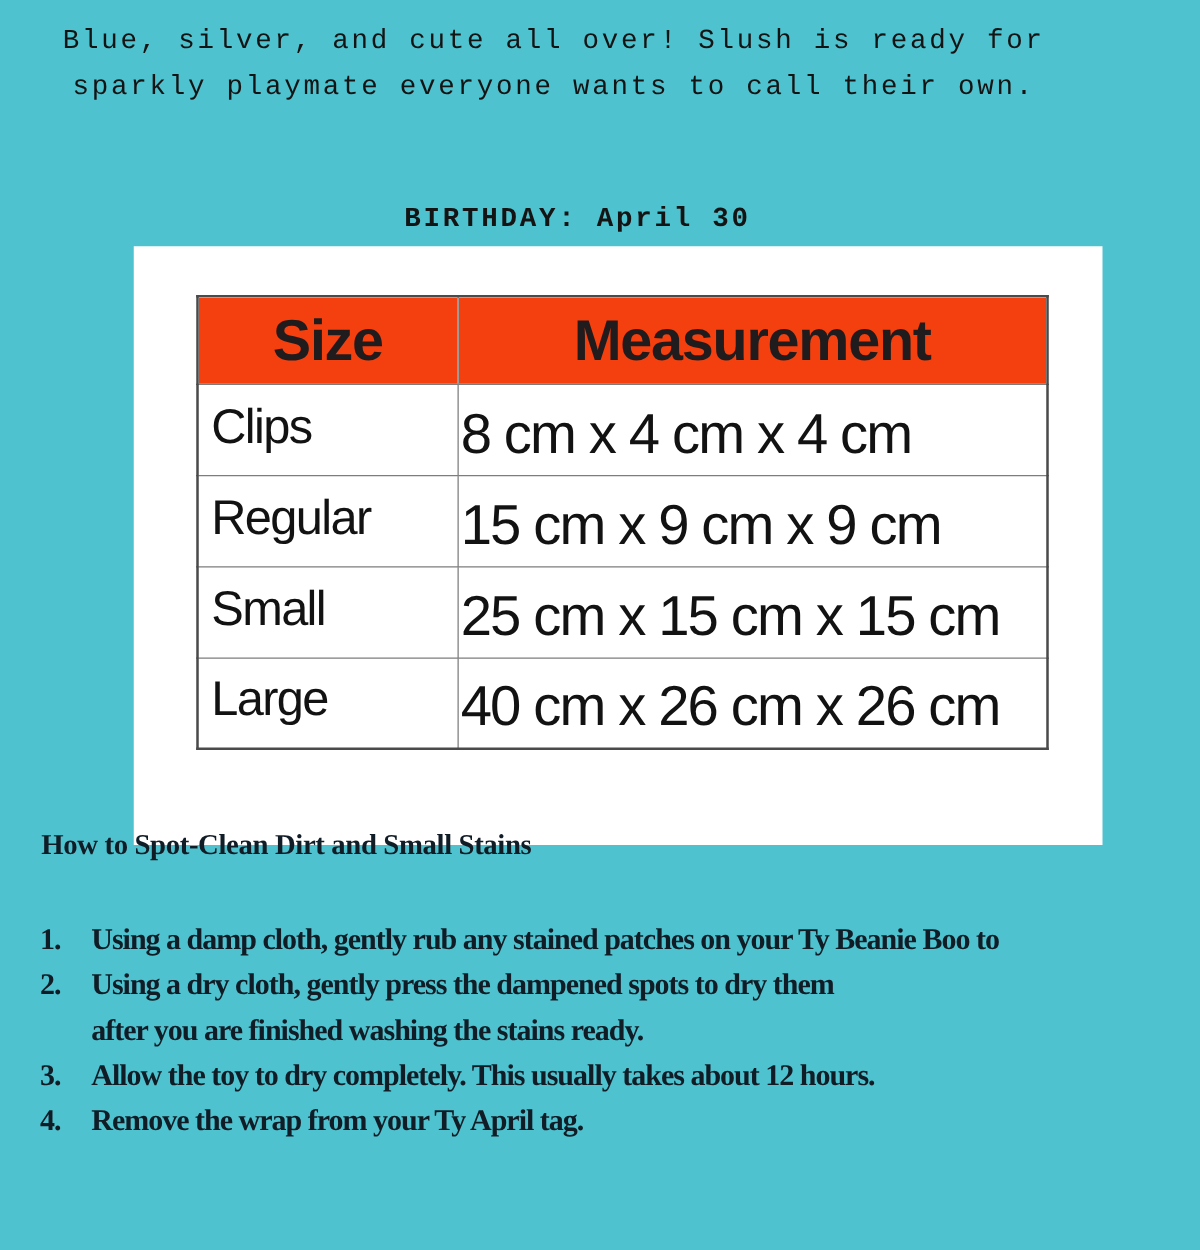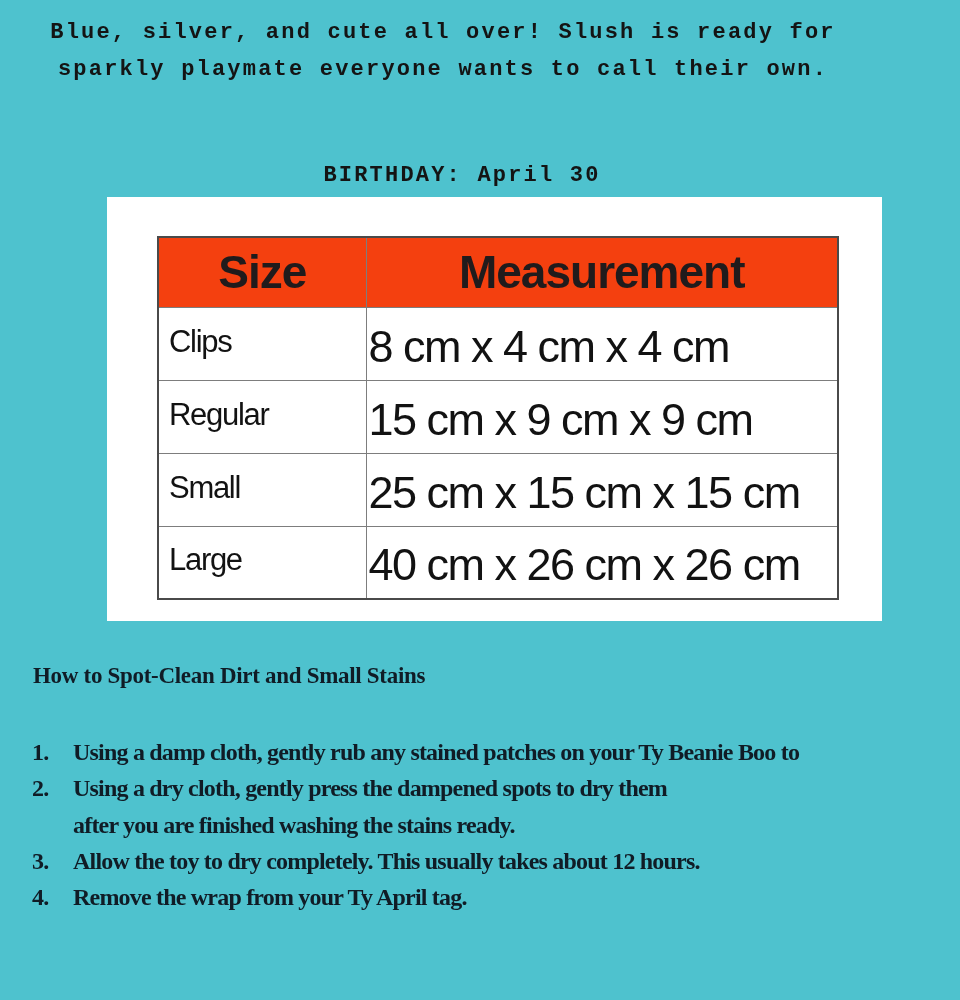--- a/index.html
+++ b/index.html
@@ -19,21 +19,21 @@
     background:var(--background);
     overflow:hidden;
     font-family:"Liberation Sans", sans-serif;
   }
 
   
   .intro {
     position:absolute; top:15px; left:0; width:886px;
     text-align:center;
     font-family:"Liberation Mono", monospace;
-    font-weight:bold;
+    font-weight:normal;
     font-size:22px;
     line-height:36.5px;
     letter-spacing:2.2px;
     color:var(--mono-text);
     white-space:nowrap;
   }
   .birthday {
     position:absolute; top:163px; left:0; width:960px;
     padding-right:36px;
     text-align:center;
@@ -41,21 +41,21 @@
     font-weight:bold;
     font-size:22px;
     letter-spacing:2.2px;
     color:var(--mono-text);
     white-space:nowrap;
   }
 
   
   .panel {
     position:absolute; left:107px; top:197px;
-    width:775px; height:424px;
+    width:775px; height:479px;
     background:var(--panel-bg);
   }
   table.size-table {
     position:absolute; left:50px; top:39px;
     width:680px;
     border-collapse:collapse;
     table-layout:fixed;
     border:2px solid var(--table-outer-border);
     font-family:"Liberation Sans", sans-serif;
   }
@@ -69,21 +69,21 @@
     height:70px;
     background:var(--table-header-bg);
     color:var(--table-header-text);
     font-weight:bold;
     font-size:46px;
     letter-spacing:-1px;
     text-align:center;
   }
   .size-table td { height:73px; background:var(--panel-bg); color:#121212; }
   td.cell-size {
-    font-size:31px;
+    font-size:39px;
     letter-spacing:-1.3px;
     padding-left:10px;
   }
   td.cell-meas {
     font-size:45px;
     letter-spacing:-1.5px;
     padding-left:2px;
   }
   td.cell-size span { position:relative; top:-2px; display:inline-block; }
   td.cell-meas span { position:relative; top:3px;  display:inline-block; }

